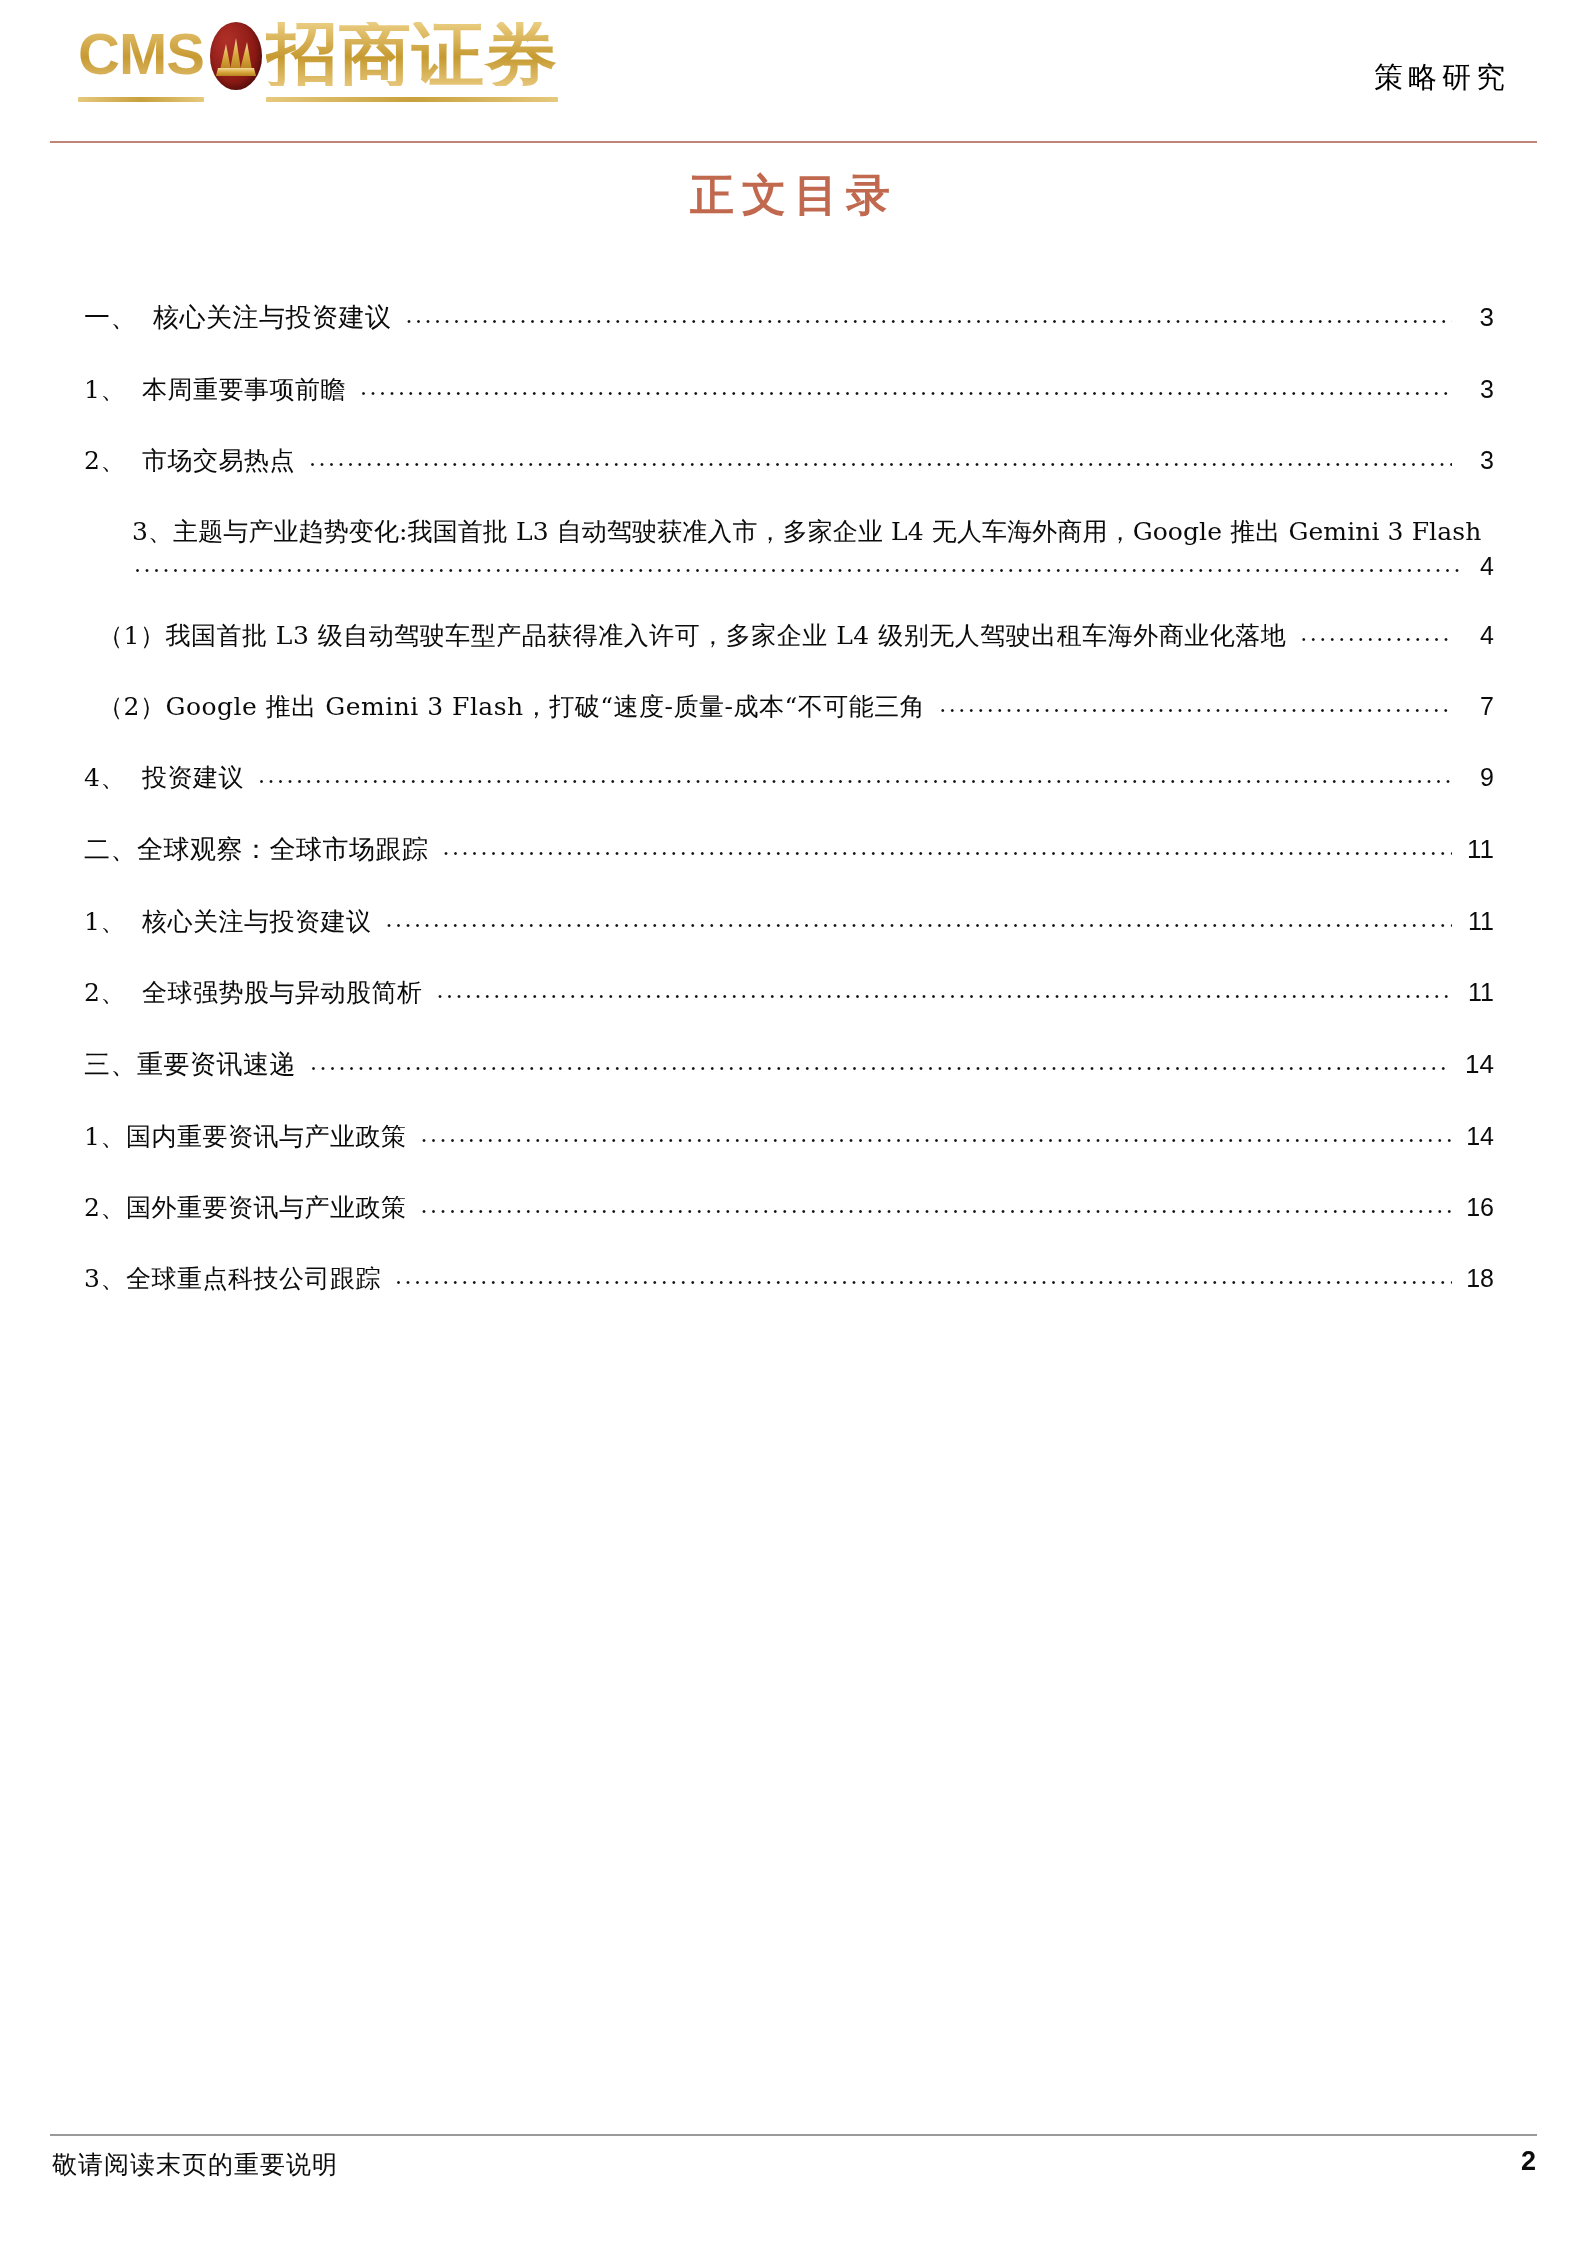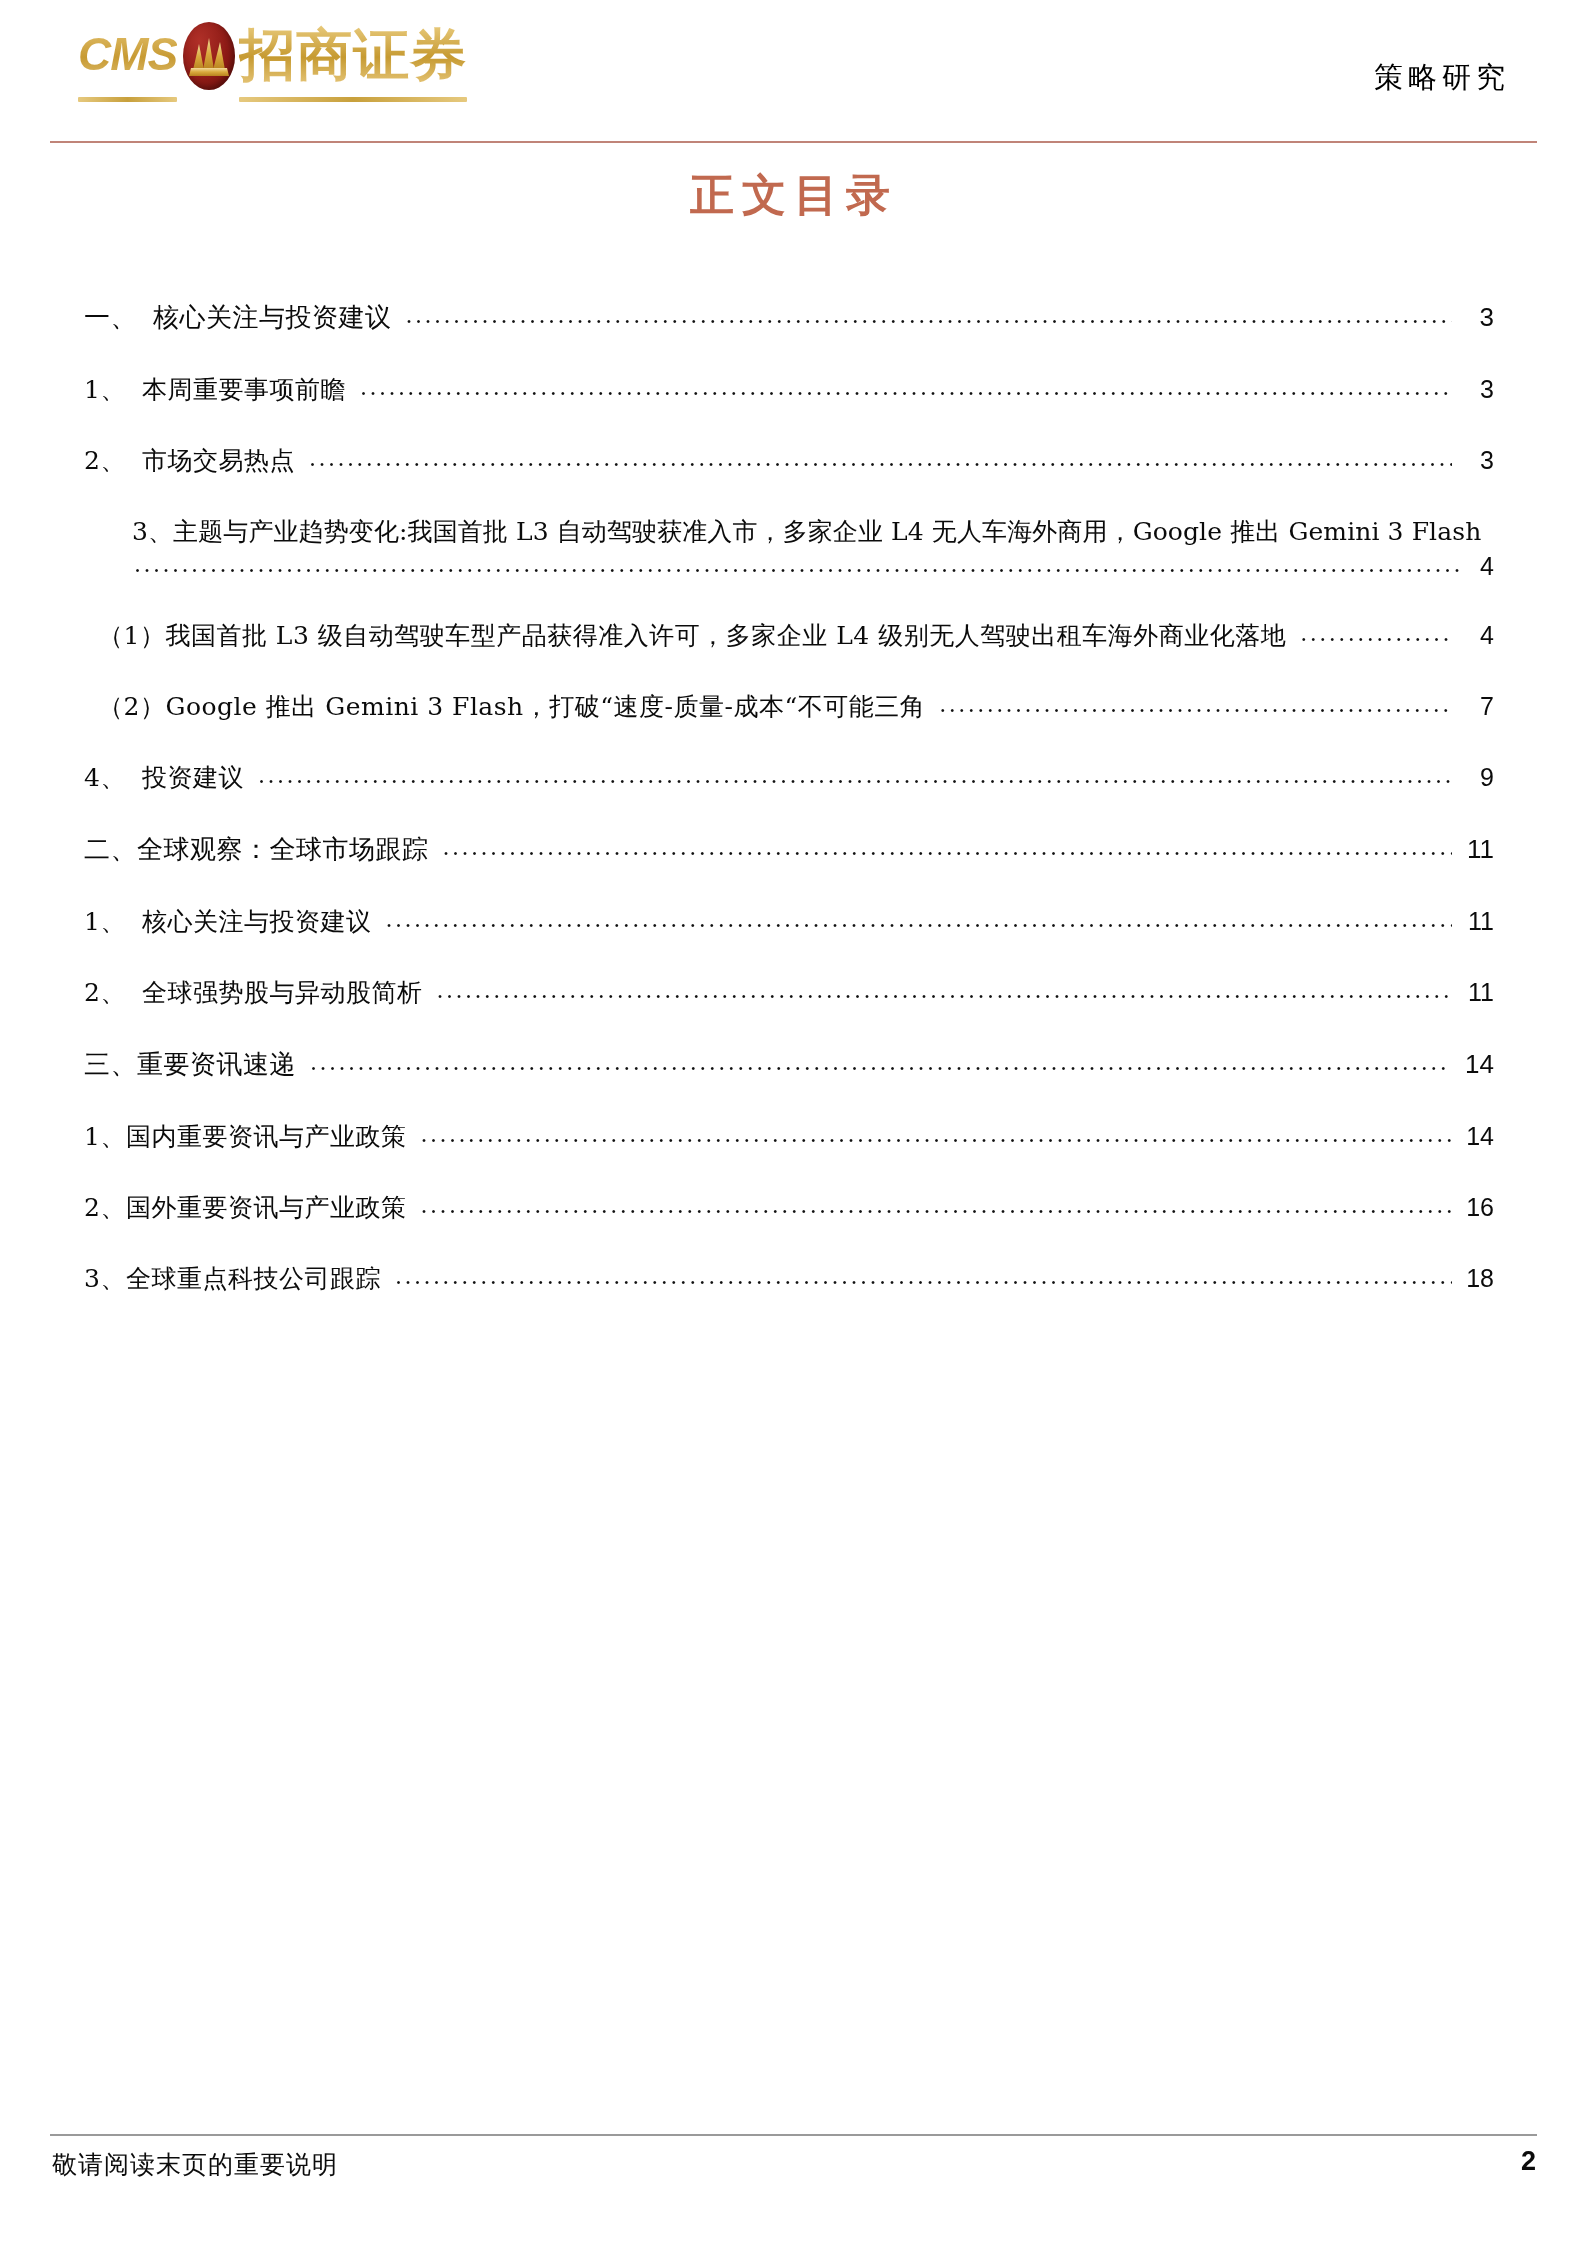--- a/index.html
+++ b/index.html
@@ -32,30 +32,29 @@
     display: flex;
     align-items: flex-start;
   }
   .logo-cms-wrap {
     position: relative;
     display: inline-block;
   }
   .logo-cms {
     font-family: "Liberation Sans", sans-serif;
     font-weight: bold;
-    font-size: 46px;
+    font-size: 58px;
     letter-spacing: -1px;
     line-height: 64px;
     color: #D4A84B;
     background: linear-gradient(180deg, #E8C878 0%, #C79A33 55%, #E3C377 100%);
     -webkit-background-clip: text;
     background-clip: text;
     -webkit-text-fill-color: transparent;
     display: block;
-    font-style: italic;
   }
   .logo-bar {
     height: 5px;
     background: linear-gradient(90deg, #E6C97E 0%, #C8A03C 50%, #E6C97E 100%);
     margin-top: 11px;
     border-radius: 1px;
   }
   .logo-emblem {
     position: relative;
     width: 52px;
@@ -78,21 +77,21 @@
     left: 0; top: 0;
     width: 52px; height: 68px;
   }
   .logo-zh-wrap {
     position: relative;
     display: inline-block;
   }
   .logo-zh {
     font-family: "DejaVu Serif", "Liberation Serif", serif;
     font-weight: bold;
-    font-size: 56px;
+    font-size: 72px;
     line-height: 64px;
     letter-spacing: 1px;
     color: #D4A84B;
     background: linear-gradient(180deg, #EBCE82 0%, #C69A31 55%, #E6C679 100%);
     -webkit-background-clip: text;
     background-clip: text;
     -webkit-text-fill-color: transparent;
     display: block;
     white-space: nowrap;
   }

